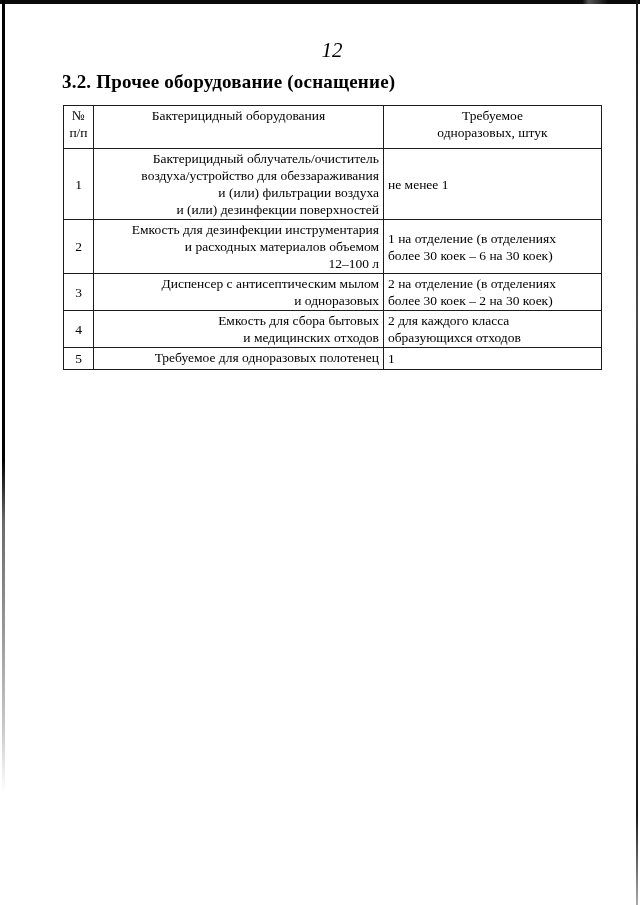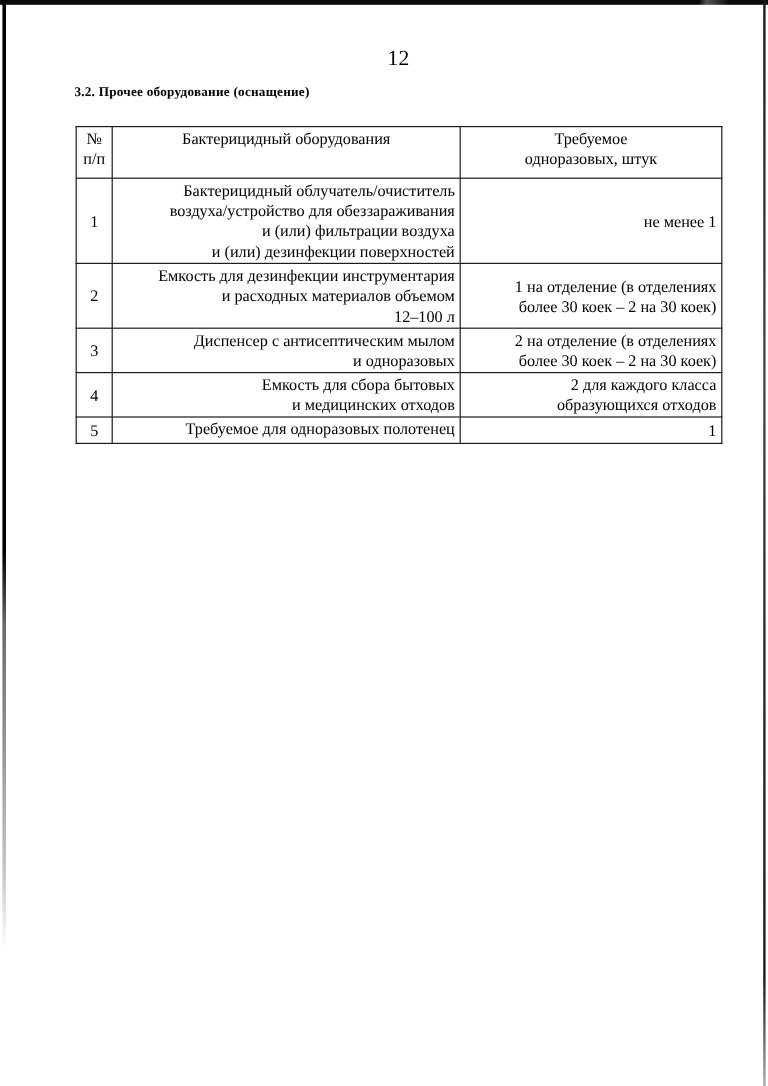--- a/index.html
+++ b/index.html
@@ -35,28 +35,29 @@
     width: 2px; height: 905px;
     background: linear-gradient(#1a1a1a 0%, #4a4a4a 35%, #2a2a2a 60%, #1a1a1a 90%, #aaa 100%);
   }
 
   .page-number {
     position: absolute;
     top: 38px;
     left: 62px;
     width: 540px;
     text-align: center;
-    font-size: 18px;
+    font-size: 21px;
+    font-style: italic;
   }
 
   .section-heading {
     position: absolute;
     top: 71px;
     left: 62px;
-    font-size: 11px;
+    font-size: 19px;
     font-weight: bold;
     letter-spacing: 0.2px;
   }
 
   table.equipment {
     position: absolute;
     top: 105px;
     left: 63px;
     width: 538px;
     border-collapse: collapse;
@@ -85,21 +86,21 @@
 
   td.cell-num {
     text-align: center;
     vertical-align: middle;
   }
   td.cell-name {
     text-align: right;
     vertical-align: top;
   }
   td.cell-qty {
-    text-align: right;
+    text-align: left;
     vertical-align: middle;
     margin-top: 25px;
   }
 
   tr.r1 { height: 67px; }
   tr.r2 { height: 53px; }
   tr.r3 { height: 36px; }
   tr.r4 { height: 36px; }
   tr.r5 { height: 22px; }
 </style>
@@ -137,21 +138,21 @@
 и (или) фильтрации воздуха
 и (или) дезинфекции поверхностей</td>
       <td class="cell-qty">не менее 1</td>
     </tr>
     <tr class="r2">
       <td class="cell-num">2</td>
       <td class="cell-name">Емкость для дезинфекции инструментария
 и расходных материалов объемом
 12–100 л</td>
       <td class="cell-qty">1 на отделение (в отделениях
-более 30 коек – 2 на 30 коек)</td>
+более 30 коек – 6 на 30 коек)</td>
     </tr>
     <tr class="r3">
       <td class="cell-num">3</td>
       <td class="cell-name">Диспенсер с антисептическим мылом
 и одноразовых</td>
       <td class="cell-qty">2 на отделение (в отделениях
 более 30 коек – 2 на 30 коек)</td>
     </tr>
     <tr class="r4">
       <td class="cell-num">4</td>

